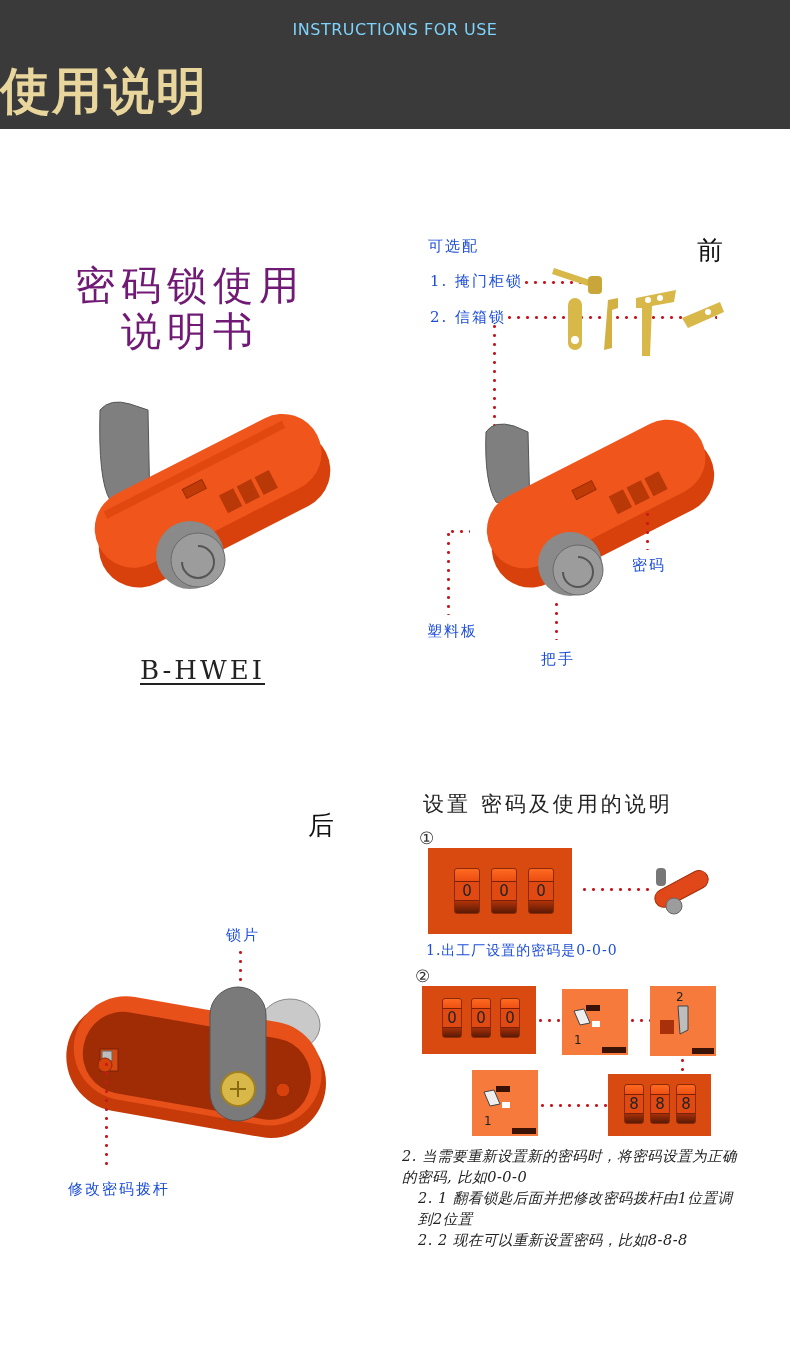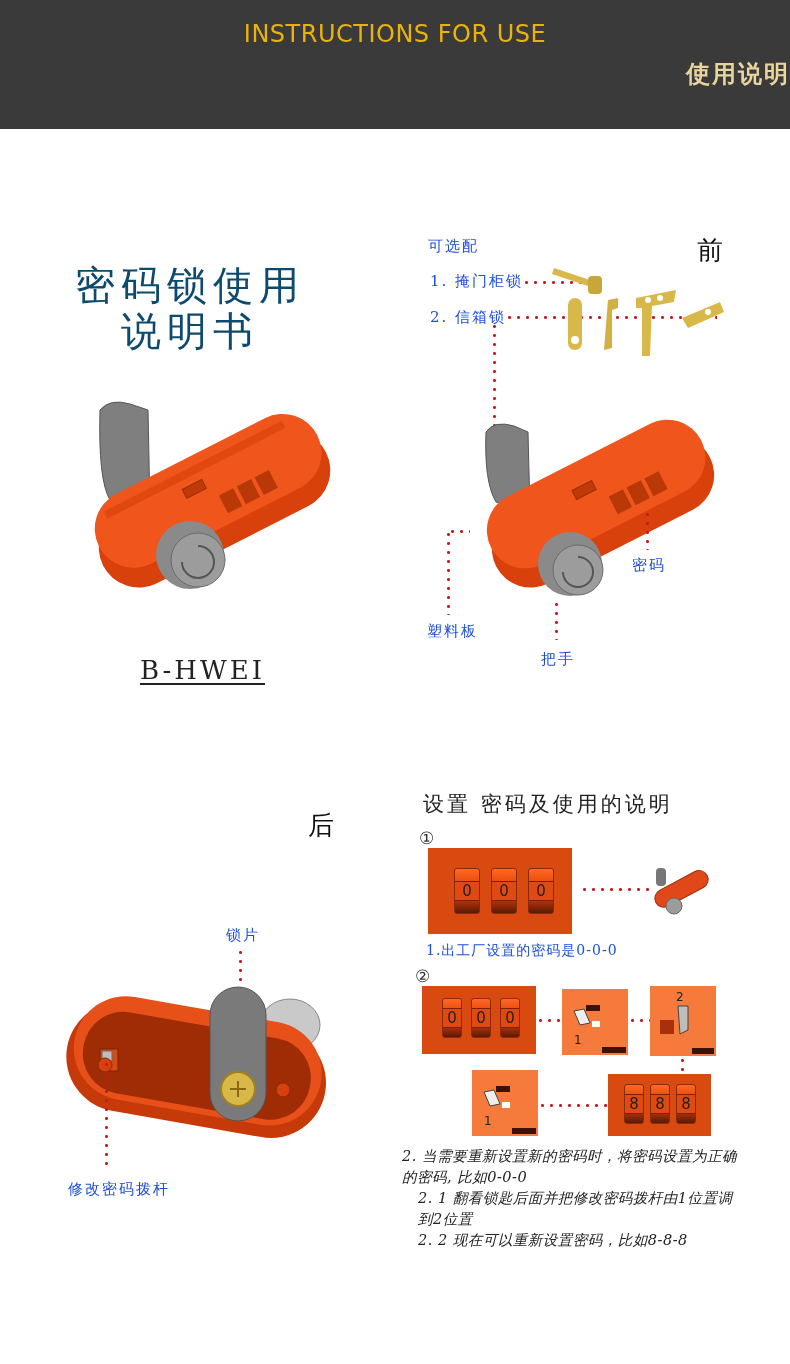--- a/index.html
+++ b/index.html
@@ -1,21 +1,21 @@
 <!DOCTYPE html>
 <html><head>
 <meta charset="utf-8">
 <style>
   * { margin: 0; padding: 0; box-sizing: border-box; }
   body { width: 790px; height: 1364px; background: #ffffff; position: relative; overflow: hidden; font-family: "DejaVu Serif", serif; color: #222; }
   .header { position: absolute; left: 0; top: 0; width: 790px; height: 129px; background: #3a3a3a; }
-  .header-en { position: absolute; top: 20px; width: 100%; text-align: center; font-family: "DejaVu Sans", sans-serif; font-size: 24px; color: #eab308; letter-spacing: 0.5px; }
-  .header-cn { position: absolute; top: 58px; width: 100%; text-align: right; font-family: Liberation Sans, sans-serif; font-weight: bold; font-size: 24px; color: #e9d69d; letter-spacing: 2px; }
+  .header-en { position: absolute; top: 20px; width: 100%; text-align: center; font-family: "DejaVu Sans", sans-serif; font-size: 16px; color: #7dd3fc; letter-spacing: 0.5px; }
+  .header-cn { position: absolute; top: 58px; width: 100%; text-align: left; font-family: Liberation Sans, sans-serif; font-weight: bold; font-size: 50px; color: #e9d69d; letter-spacing: 2px; }
   .abs { position: absolute; }
-  .manual-title { left: 60px; top: 262px; width: 260px; text-align: center; font-size: 40px; line-height: 46px; letter-spacing: 6px; color: #0c4a6e; }
+  .manual-title { left: 60px; top: 262px; width: 260px; text-align: center; font-size: 40px; line-height: 46px; letter-spacing: 6px; color: #701a75; }
   .model { left: 140px; top: 655px; font-size: 26px; letter-spacing: 3px; text-decoration: underline; text-underline-offset: 4px; color: #222; font-family: "DejaVu Serif", serif; }
   .label { font-size: 15px; color: #1d4ed8; letter-spacing: 2px; }
   .big { font-size: 26px; color: #111; }
   .section-title { left: 423px; top: 790px; font-size: 21px; letter-spacing: 3px; color: #222; }
   .circ { font-size: 17px; color: #333; }
   .caption { font-size: 14px; color: #1d4ed8; letter-spacing: 1px; }
   .instr { left: 402px; top: 1146px; width: 340px; font-size: 14.5px; line-height: 21px; color: #222; letter-spacing: 0.5px; font-style: italic; }
   .instr p { margin: 0; }
   .indent { padding-left: 16px; }
   .dots-h { position: absolute; height: 3px; background-image: radial-gradient(circle, #c8181e 1.3px, transparent 1.6px); background-size: 9px 3px; background-repeat: repeat-x; }

